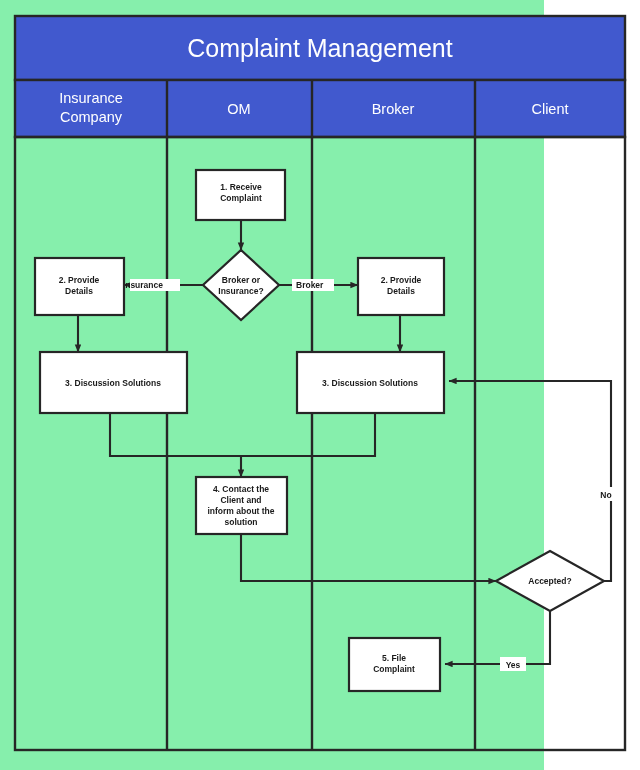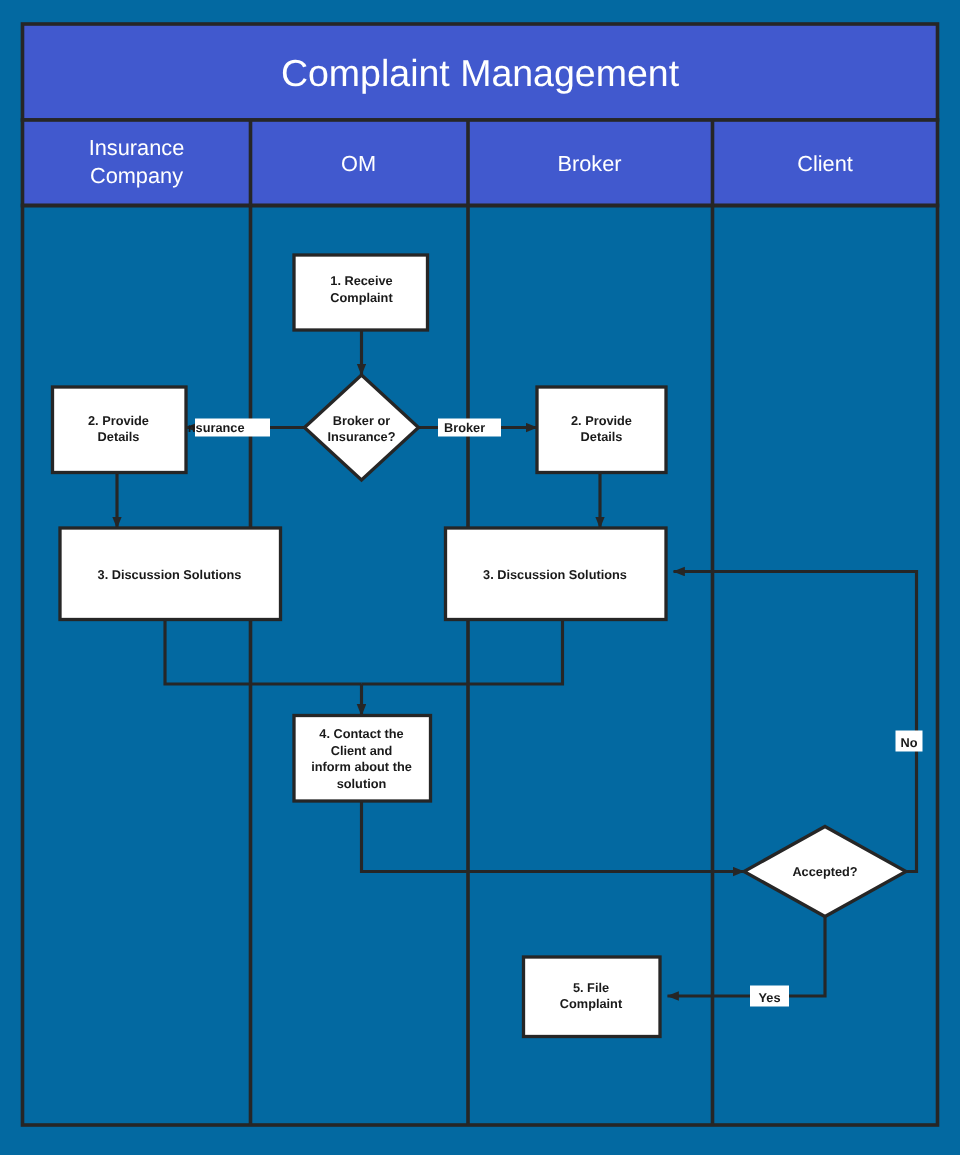--- a/index.html
+++ b/index.html
@@ -8,23 +8,23 @@
     background: #ffffff;
   }
   body {
     width: 640px;
     height: 770px;
     font-family: "Liberation Sans", sans-serif;
     overflow: hidden;
   }
   #canvas {
     position: relative;
-    width: 640px;
+    width: 544px;
     height: 770px;
-    background: #0369a1;
+    background: #86efac;
   }
   #svg-diagram {
     position: absolute;
     left: 0;
     top: 0;
     width: 640px;
     height: 770px;
   }
   .title-text {
     font-family: "Liberation Sans", sans-serif;

